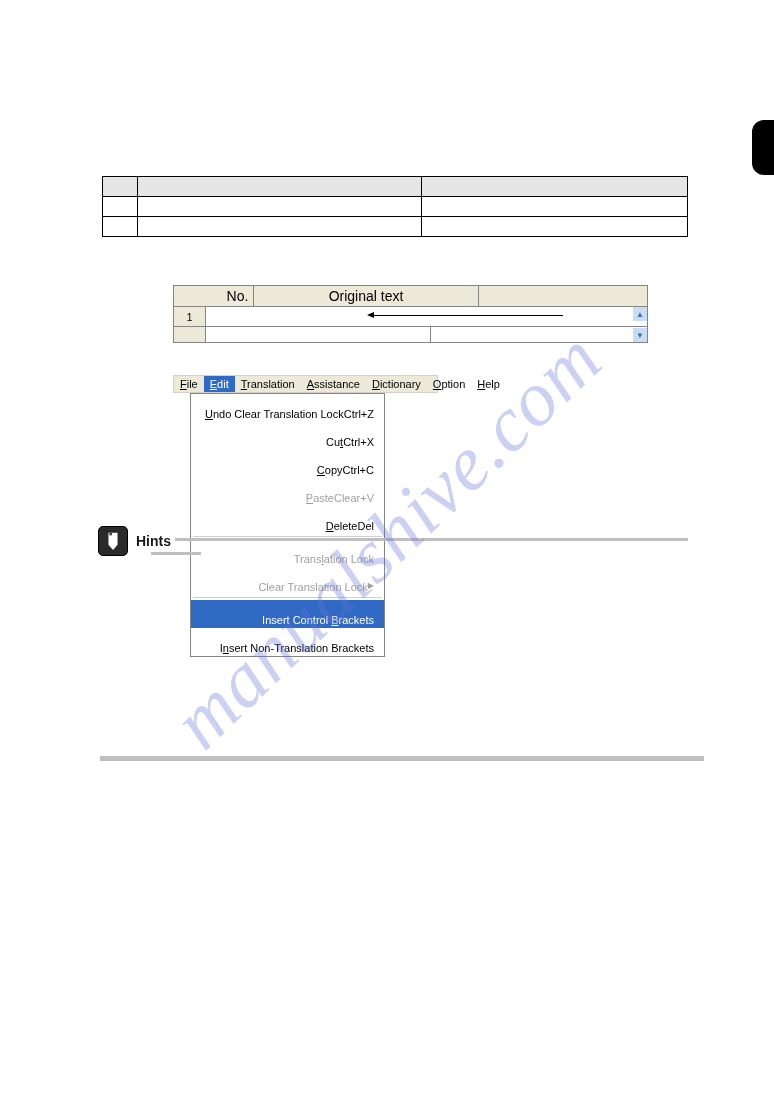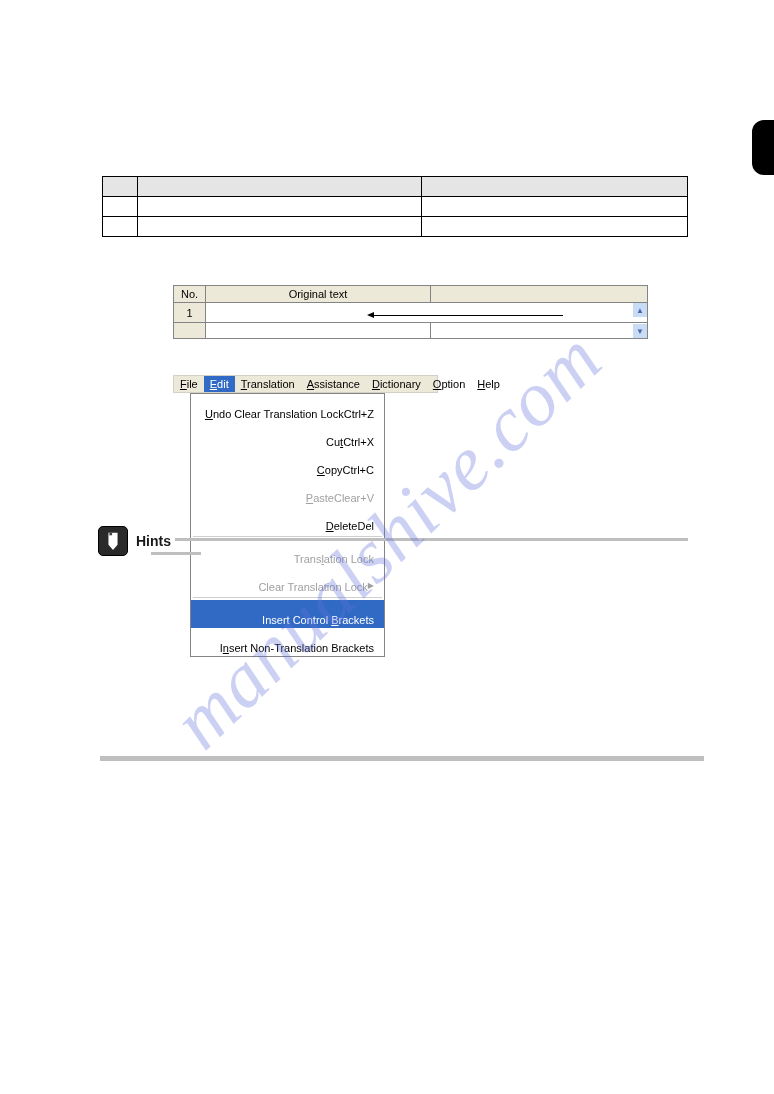--- a/index.html
+++ b/index.html
@@ -40,23 +40,24 @@
 
   
   .grid {
     position: absolute;
     left: 173px;
     top: 285px;
     width: 475px;
   }
   .grid-header {
     display: flex;
-    font-size: 11px;
+    font-size: 14px;
     background: #ece9d8;
     border: 1px solid #848484;
+    padding-left: 48px;
   }
   .grid-header .h-no { width: 32px; text-align: center; border-right: 1px solid #848484; padding: 2px 0; }
   .grid-header .h-orig { width: 225px; text-align: center; border-right: 1px solid #848484; padding: 2px 0; }
   .grid-header .h-trans { flex: 1; text-align: center; padding: 2px 0; }
   .grid-row {
     display: flex;
     border: 1px solid #848484;
     border-top: none;
     height: 20px;
     font-size: 11px;

